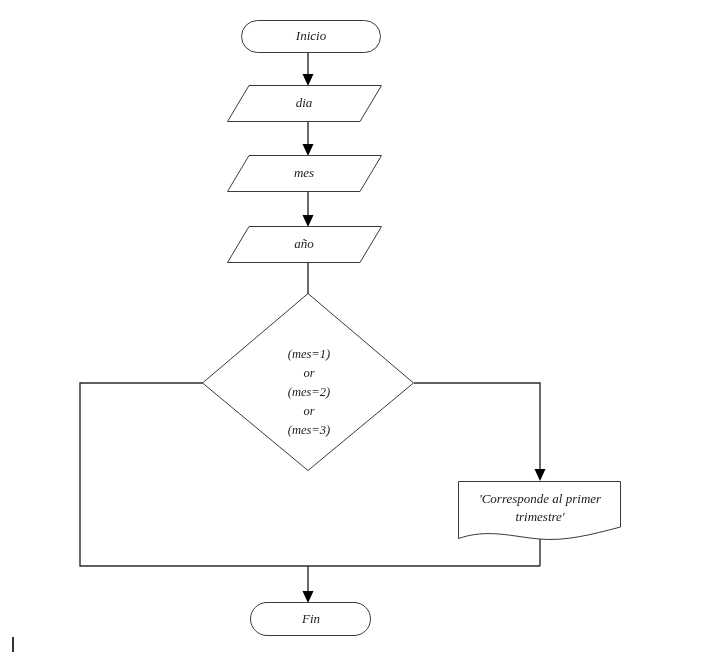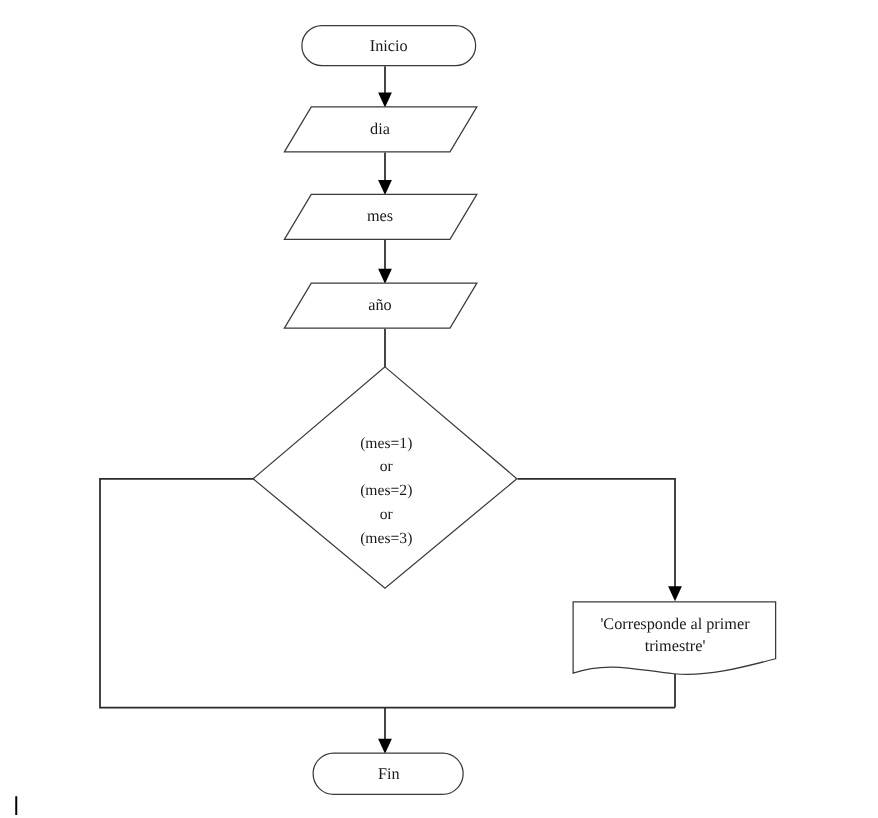--- a/index.html
+++ b/index.html
@@ -11,20 +11,21 @@
     width: 702px;
     height: 654px;
     font-family: "Liberation Serif", "DejaVu Serif", serif;
     overflow: hidden;
   }
   #flowchart-root {
     position: relative;
     width: 702px;
     height: 654px;
     background: #ffffff;
+    font-style: italic;
   }
   svg.diagram {
     position: absolute;
     top: 0;
     left: 0;
     width: 702px;
     height: 654px;
     display: block;
   }
   .shape-stroke-gray {

